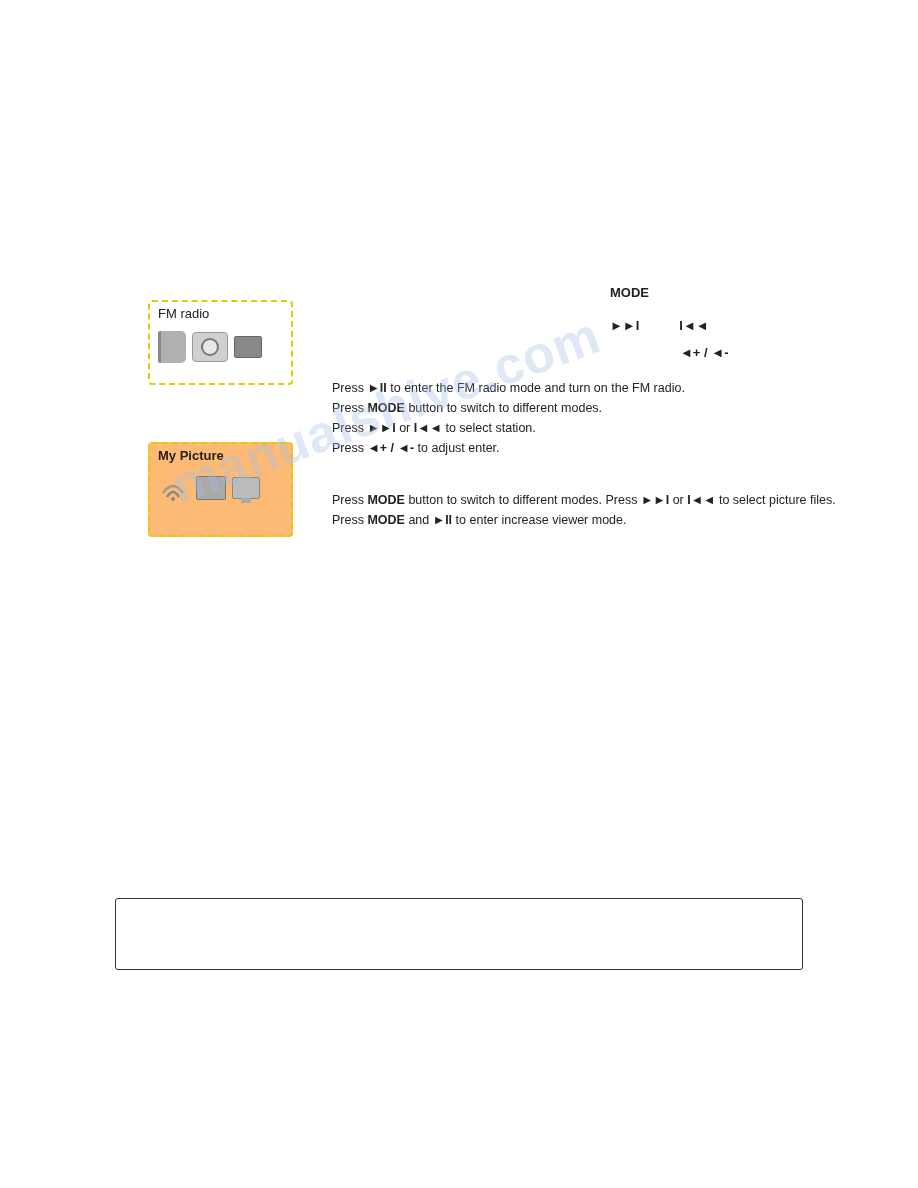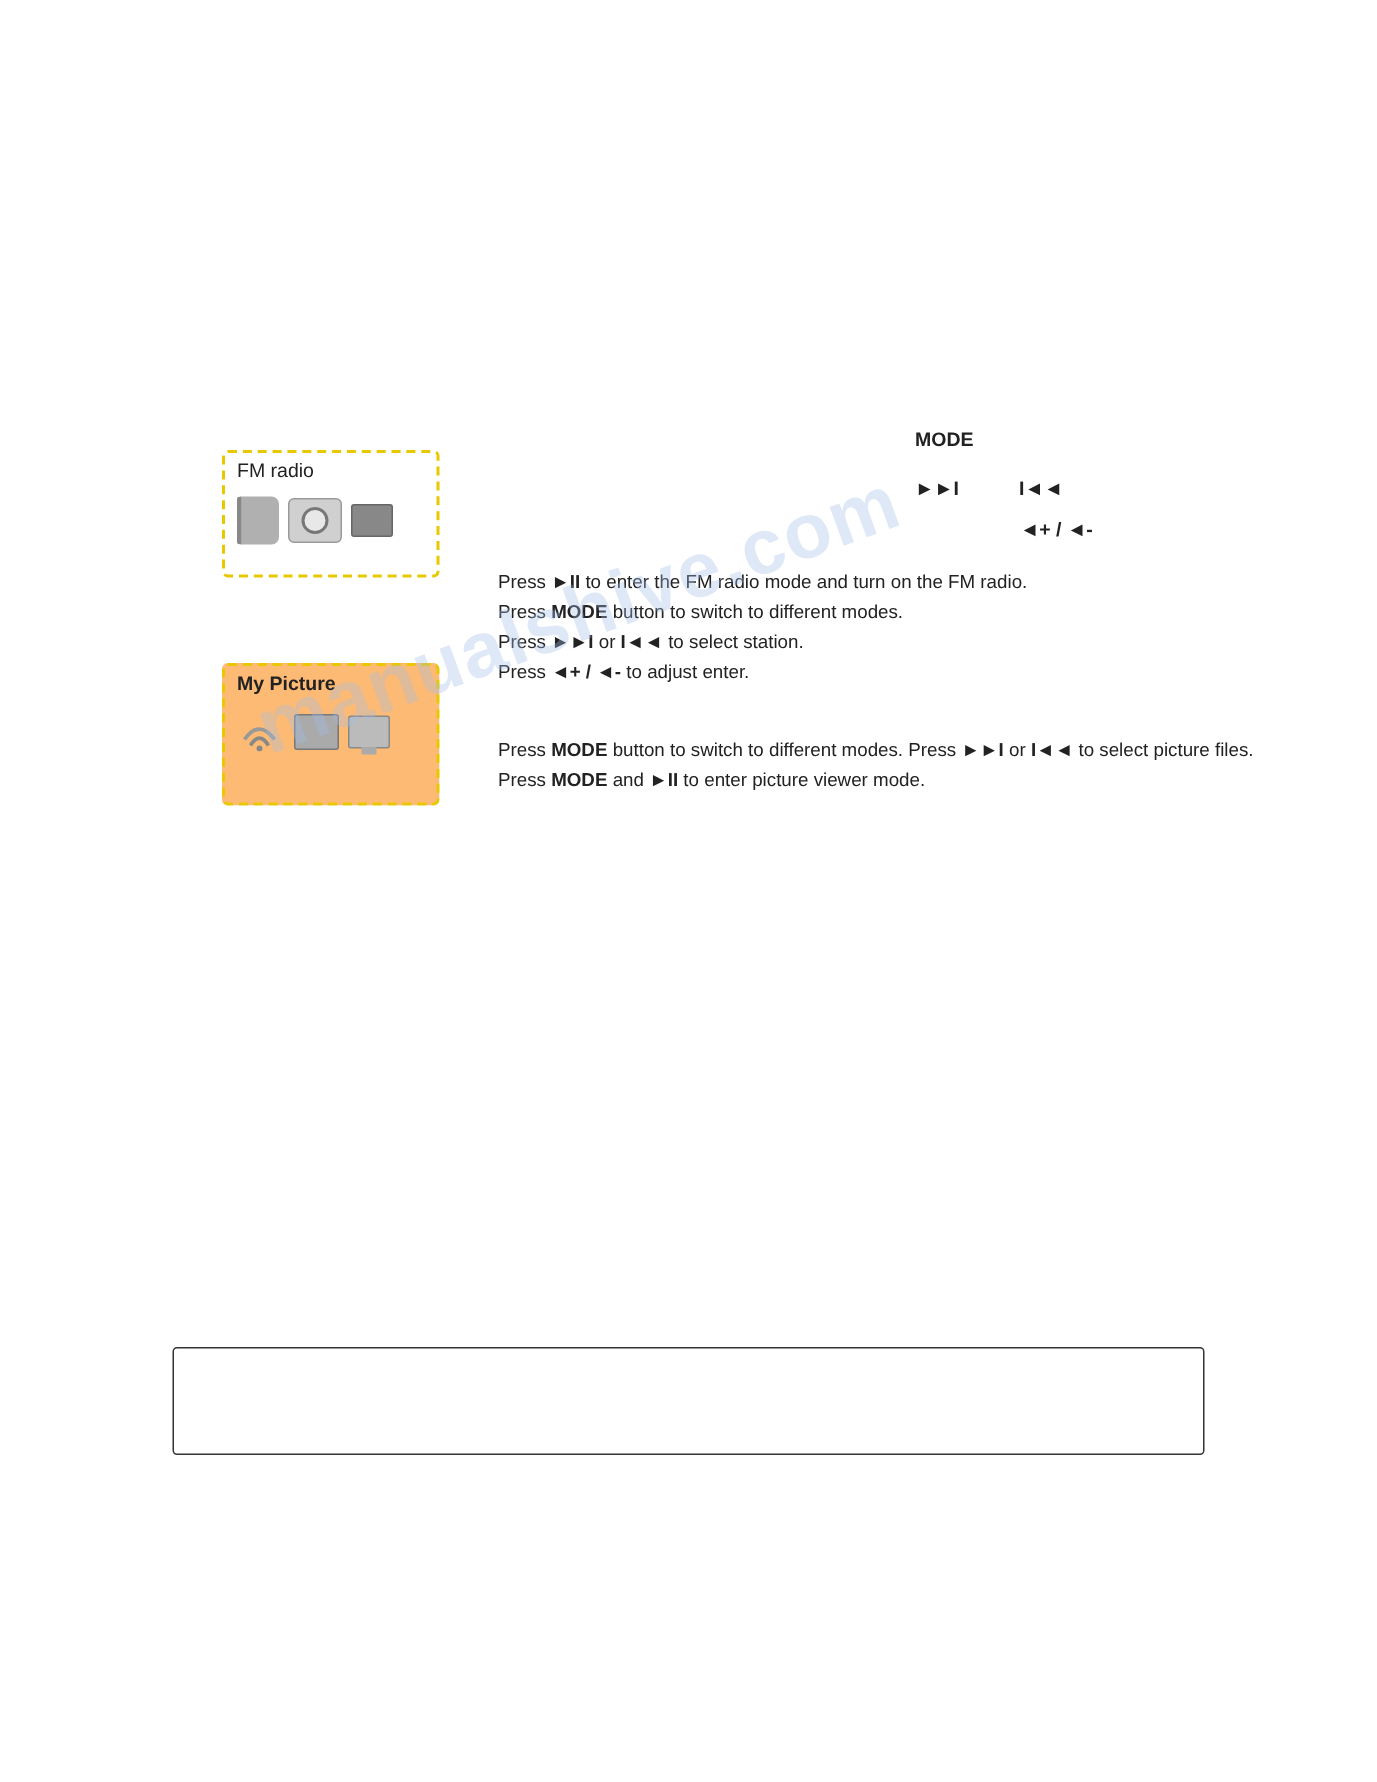--- a/index.html
+++ b/index.html
@@ -174,21 +174,21 @@
     <span>Press </span>
     <span class="bold">MODE</span>
     <span> button to switch to different modes. Press </span>
     <span class="bold">►►I</span>
     <span> or </span>
     <span class="bold">I◄◄</span>
     <span> to select picture files.<br>Press </span>
     <span class="bold">MODE</span>
     <span> and </span>
     <span class="bold">►II</span>
-    <span> to enter picture viewer mode.</span>
+    <span> to enter increase viewer mode.</span>
   </div>
 
 
   <div style="position:absolute; top:285px; left:610px;">
     <span class="bold">MODE</span>
   </div>
   <div style="position:absolute; top:318px; left:610px; display:flex; gap:40px;">
     <span class="bold">►►I</span>
     <span class="bold">I◄◄</span>
   </div>

